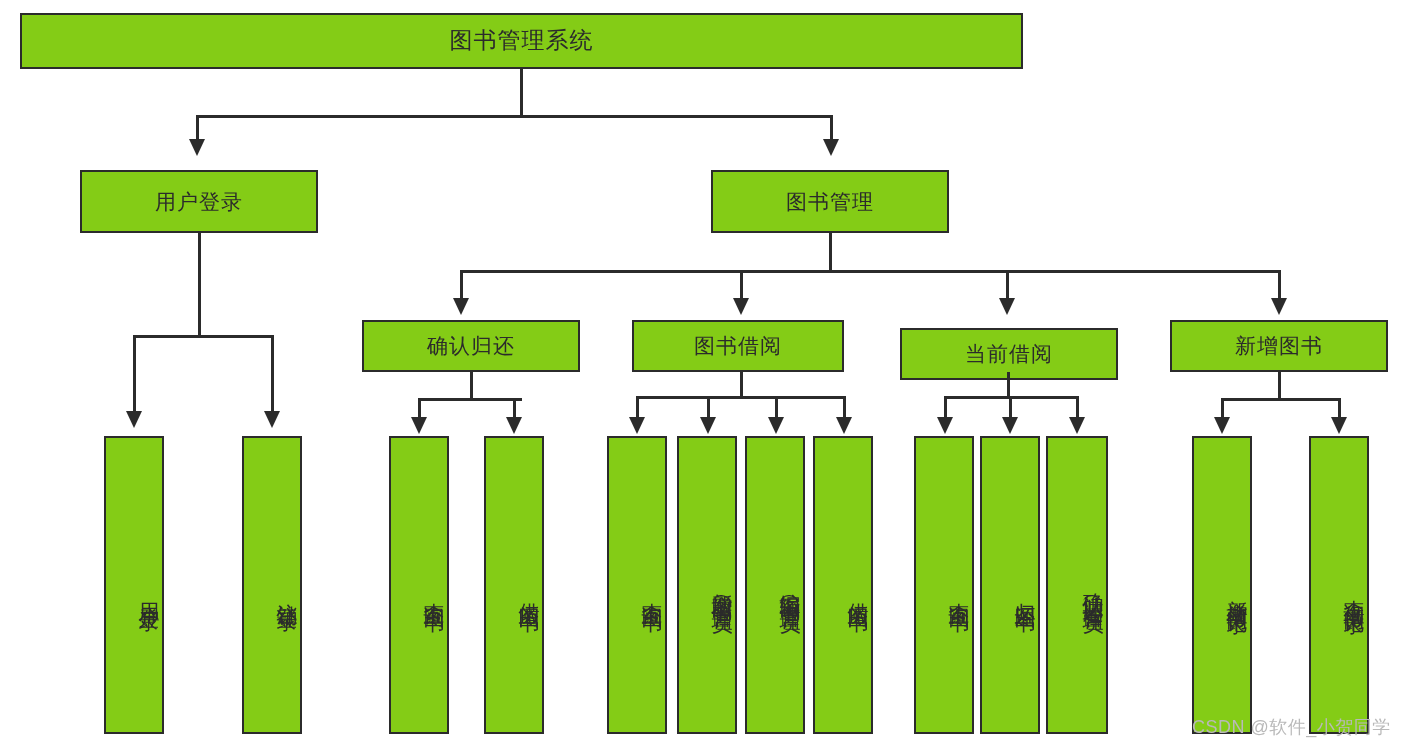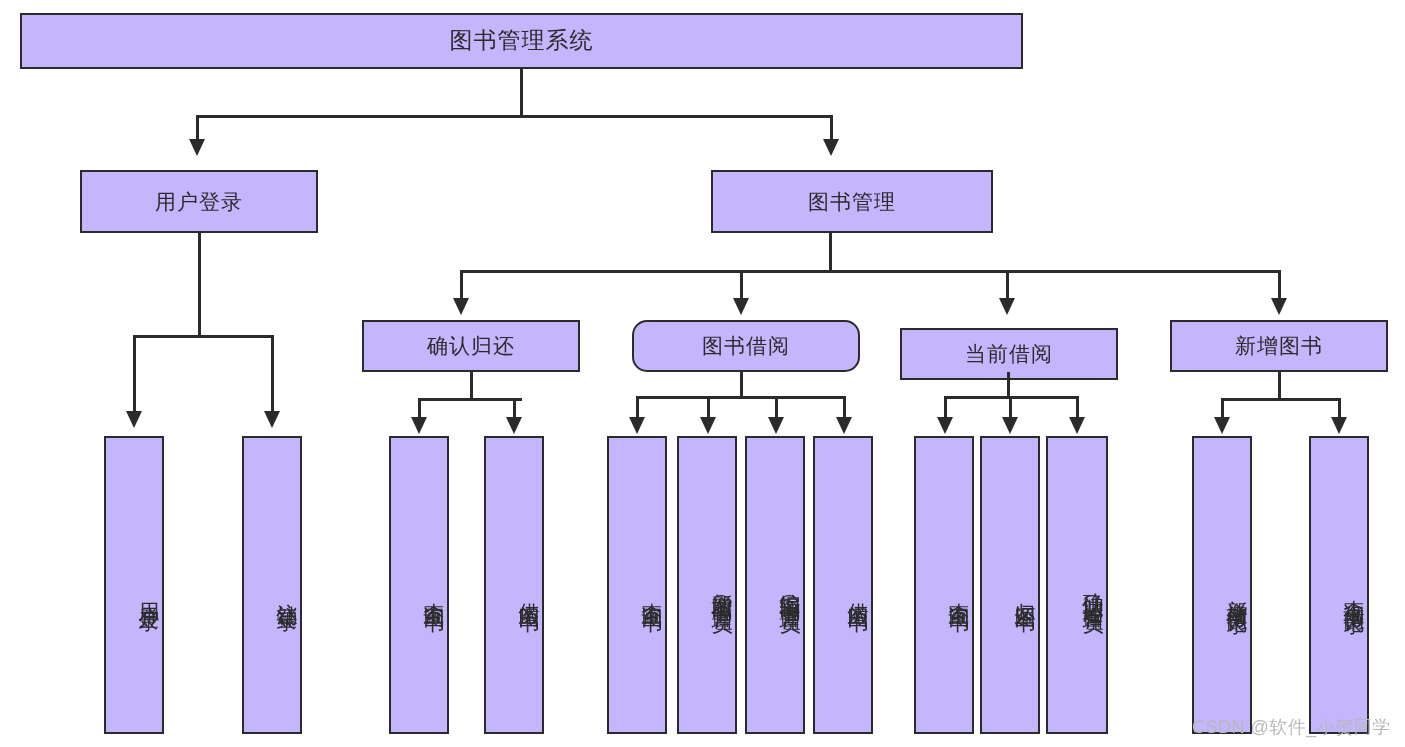--- a/index.html
+++ b/index.html
@@ -12,21 +12,21 @@
     width: 1405px;
     height: 747px;
     background: #ffffff;
     font-family: "Liberation Sans", "DejaVu Sans", sans-serif;
     overflow: hidden;
   }
   .node {
     position: absolute;
     box-sizing: border-box;
     border: 2px solid #2b2b2b;
-    background: #c4b5fd;
+    background: #84cc16;
     color: #2b2b2b;
     display: flex;
     align-items: center;
     justify-content: center;
     font-size: 21px;
     letter-spacing: 1px;
     line-height: 1.2;
   }
   .node.vertical {
     writing-mode: vertical-rl;
@@ -74,21 +74,21 @@
 
   <div class="edge h" style="left:196px; top:115px; width:637px;"></div>
 
   <div class="edge v" style="left:196px; top:115px; height:26px;"></div>
   <div class="arrow" style="left:189px; top:139px;"></div>
 
   <div class="edge v" style="left:830px; top:115px; height:26px;"></div>
   <div class="arrow" style="left:823px; top:139px;"></div>
 
   <div class="node" style="left:80px; top:170px; width:238px; height:63px;">用户登录</div>
-  <div class="node" style="left:711px; top:170px; width:282px; height:63px;">图书管理</div>
+  <div class="node" style="left:711px; top:170px; width:238px; height:63px;">图书管理</div>
 
   <div class="edge v" style="left:198px; top:233px; height:102px;"></div>
   <div class="edge h" style="left:133px; top:335px; width:140px;"></div>
   <div class="edge v" style="left:133px; top:335px; height:78px;"></div>
   <div class="arrow" style="left:126px; top:411px;"></div>
   <div class="edge v" style="left:271px; top:335px; height:78px;"></div>
   <div class="arrow" style="left:264px; top:411px;"></div>
 
   <div class="node vertical" style="left:104px; top:436px; width:60px; height:298px;">用户登录</div>
   <div class="node vertical" style="left:242px; top:436px; width:60px; height:298px;">注销登录</div>
@@ -102,21 +102,21 @@
   <div class="edge v" style="left:740px; top:270px; height:30px;"></div>
   <div class="arrow" style="left:733px; top:298px;"></div>
 
   <div class="edge v" style="left:1006px; top:270px; height:30px;"></div>
   <div class="arrow" style="left:999px; top:298px;"></div>
 
   <div class="edge v" style="left:1278px; top:270px; height:30px;"></div>
   <div class="arrow" style="left:1271px; top:298px;"></div>
 
   <div class="node" style="left:362px; top:320px; width:218px; height:52px;">确认归还</div>
-  <div class="node" style="left:632px; top:320px; width:228px; height:52px;border-radius:15px;">图书借阅</div>
+  <div class="node" style="left:632px; top:320px; width:212px; height:52px;">图书借阅</div>
   <div class="node" style="left:900px; top:320px; width:218px; height:52px;margin-top:8px;">当前借阅</div>
   <div class="node" style="left:1170px; top:320px; width:218px; height:52px;">新增图书</div>
 
   <div class="edge v" style="left:470px; top:372px; height:28px;"></div>
   <div class="edge h" style="left:418px; top:398px; width:104px;"></div>
   <div class="edge v" style="left:418px; top:398px; height:22px;"></div>
   <div class="arrow" style="left:411px; top:417px;"></div>
   <div class="edge v" style="left:513px; top:398px; height:22px;"></div>
   <div class="arrow" style="left:506px; top:417px;"></div>
 

